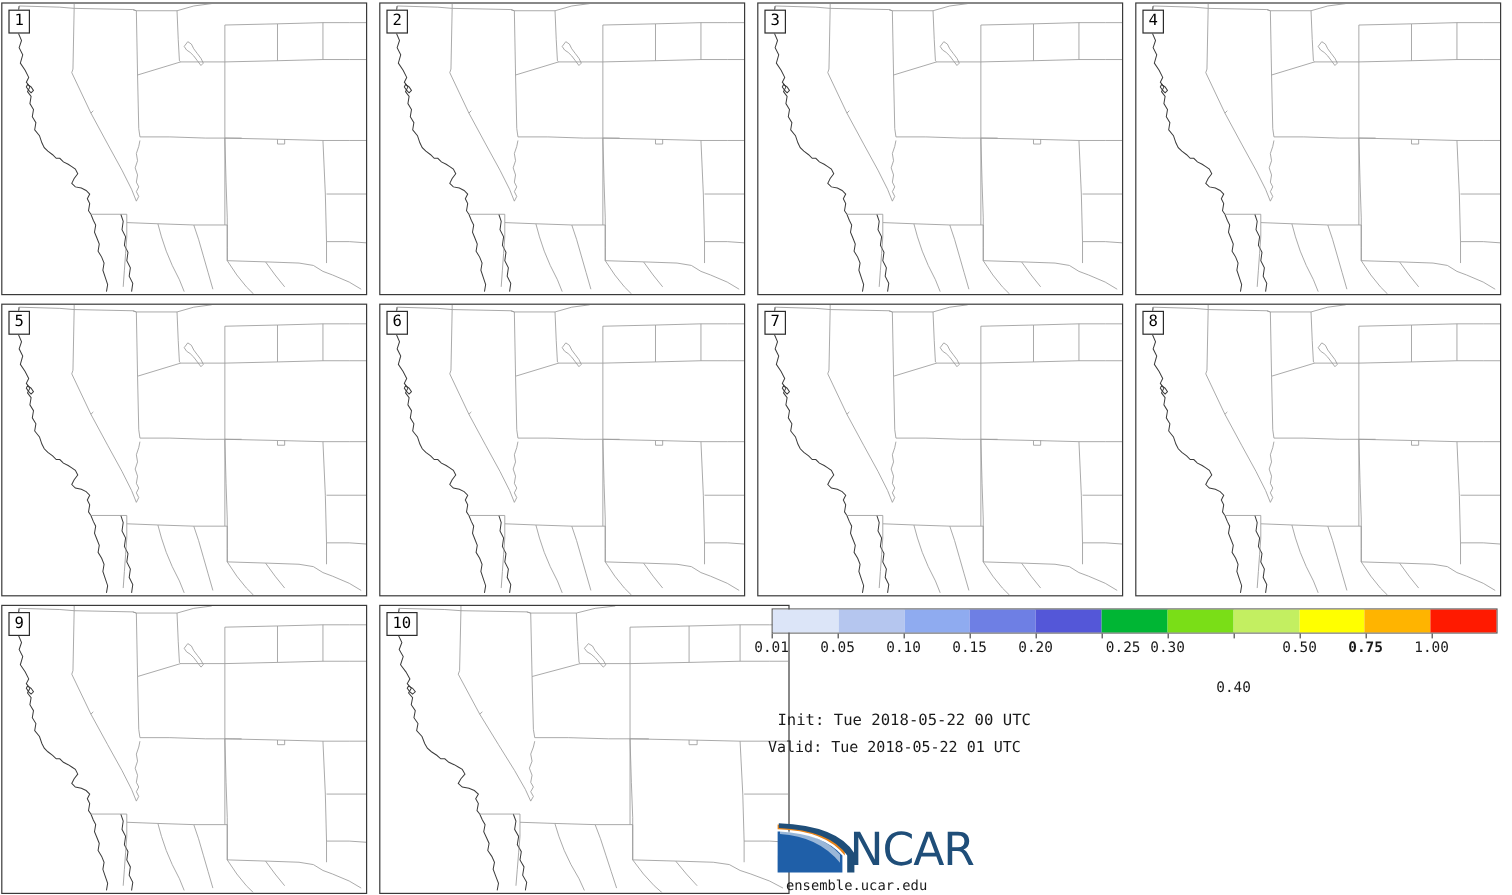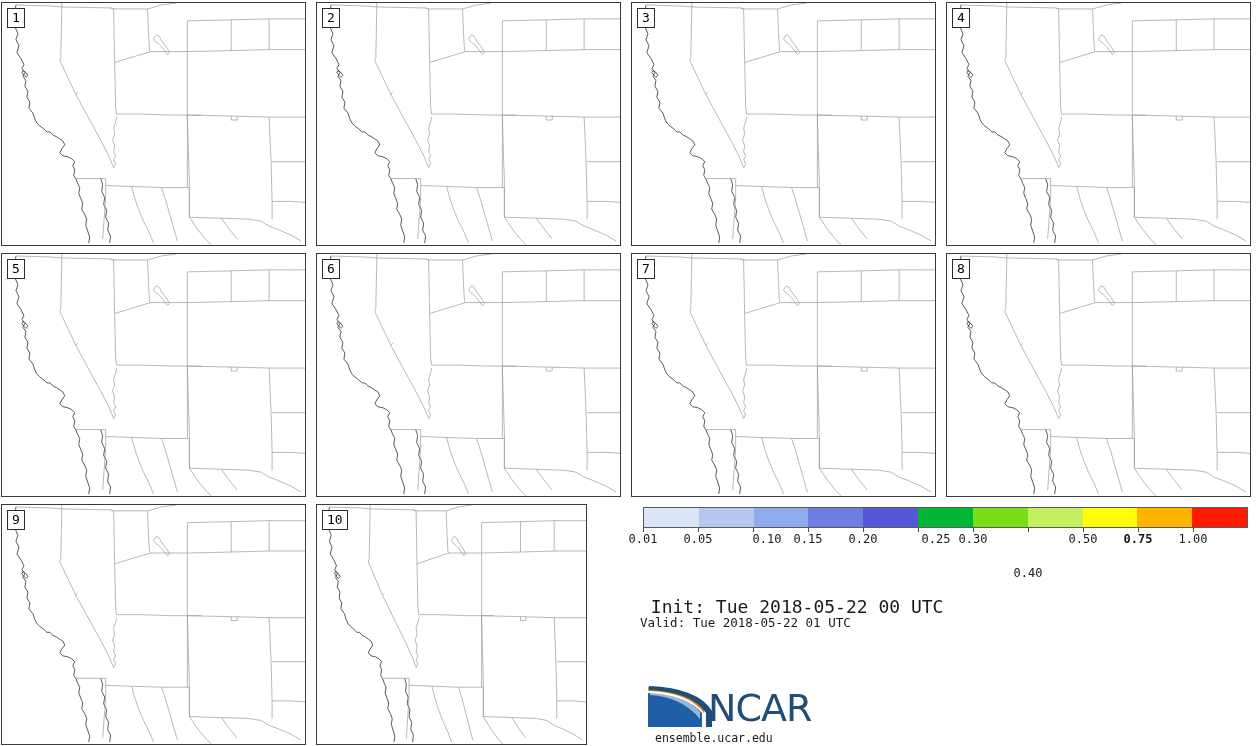--- a/index.html
+++ b/index.html
@@ -108,23 +108,23 @@
     font-weight: bold;
     font-size: 15px;
     line-height: 19px;
     color: #000000;
     white-space: pre;
     letter-spacing: 0.3px;
   }
   #legend-init {
     position: absolute;
     left: 9px;
-    top: 96px;
+    top: 90px;
     font-family: "DejaVu Sans Mono", "Liberation Mono", monospace;
-    font-size: 18px;
+    font-size: 13px;
     line-height: 16px;
     color: #1a1a1a;
     white-space: pre;
   }
   #legend-valid {
     position: absolute;
     left: 9px;
     top: 112px;
     font-family: "DejaVu Sans Mono", "Liberation Mono", monospace;
     font-size: 12.5px;
@@ -588,21 +588,21 @@
         <path d="M160 186 L164 198 L168 212 L172 226 L176 240" fill="none" stroke="#9a9a9a" stroke-width="0.7" vector-effect="non-scaling-stroke"></path>
         <path d="M104 184 L104 196 L103 210 L102 224 L101 238" fill="none" stroke="#9a9a9a" stroke-width="0.7" vector-effect="non-scaling-stroke"></path>
         <path d="M188 216 L196 228 L204 238 L210 244" fill="none" stroke="#9a9a9a" stroke-width="0.7" vector-effect="non-scaling-stroke"></path>
         <path d="M220 217 L228 228 L236 238" fill="none" stroke="#9a9a9a" stroke-width="0.7" vector-effect="non-scaling-stroke"></path>
         <path d="M268 16 L268 47" fill="none" stroke="#9a9a9a" stroke-width="0.7" vector-effect="non-scaling-stroke"></path>
         <path d="M230 17 L230 48" fill="none" stroke="#9a9a9a" stroke-width="0.7" vector-effect="non-scaling-stroke"></path>
         <path d="M186 113 L186 186" fill="none" stroke="#9a9a9a" stroke-width="0.7" vector-effect="non-scaling-stroke"></path>
       </svg>
       <div class="panel-number">9</div>
     </div>
-    <div class="map-panel" style="left: 316px; top: 504px; width: 271px; height: 241px;">
+    <div class="map-panel" style="left: 316px; top: 504px; width: 342px; height: 241px;">
       <svg class="map-svg" viewBox="0 0 304 244" preserveAspectRatio="none">
         <path d="M14 2 L13 10 L15 17 L13 24 L16 31 L14 37 L17 43 L15 50 L19 56 L22 62 L20 66 L23 70 L21 74 L24 78 L23 84 L26 89 L25 95 L28 100 L27 106 L31 111 L33 117 L35 121 L38 124 L42 127 L45 130 L48 130 L51 133 L55 135 L58 137 L61 139 L63 143 L60 147 L58 151 L61 154 L66 155 L70 157 L73 160 L71 164 L73 168 L72 174 L74 177" fill="none" stroke="#3c3c3c" stroke-width="0.85" vector-effect="non-scaling-stroke"></path>
         <path d="M74 177 L76 182 L78 186 L77 192 L79 197 L81 202 L80 208 L83 213 L85 218 L84 224 L86 230 L88 236 L87 242" fill="none" stroke="#3c3c3c" stroke-width="0.85" vector-effect="non-scaling-stroke"></path>
         <path d="M99 177 L101 183 L100 190 L103 196 L102 203 L105 209 L104 216 L107 222 L106 229 L109 235 L108 242" fill="none" stroke="#3c3c3c" stroke-width="0.85" vector-effect="non-scaling-stroke"></path>
         <path d="M21 68 L24 70 L26 73 L24 75 L22 73 L20 70 Z" fill="none" stroke="#3c3c3c" stroke-width="0.85" vector-effect="non-scaling-stroke"></path>
         <path d="M14 2 L48 3 L60 4" fill="none" stroke="#9a9a9a" stroke-width="0.7" vector-effect="non-scaling-stroke"></path>
         <path d="M60 4 L60 0" fill="none" stroke="#9a9a9a" stroke-width="0.7" vector-effect="non-scaling-stroke"></path>
         <path d="M60 4 L59 55 L58 58 L74 92 L88 118 L100 140 L108 156 L112 166" fill="none" stroke="#9a9a9a" stroke-width="0.7" vector-effect="non-scaling-stroke"></path>
         <path d="M60 4 L109 5 L112 6" fill="none" stroke="#9a9a9a" stroke-width="0.7" vector-effect="non-scaling-stroke"></path>
         <path d="M112 6 L113 60 L114 105 L115 112" fill="none" stroke="#9a9a9a" stroke-width="0.7" vector-effect="non-scaling-stroke"></path>
@@ -658,21 +658,21 @@
       <div class="cb-cell" style="background: rgb(255, 255, 0);"></div>
       <div class="cb-cell" style="background: rgb(255, 180, 0);"></div>
       <div class="cb-cell" style="background: rgb(255, 26, 0);"></div>
     </div>
   <div id="colorbar-ticks">
       <div class="cb-tick" style="left: 0px;"></div>
       <div class="cb-label" style="left: 0px;">0.01</div>
       <div class="cb-tick" style="left: 55px;"></div>
       <div class="cb-label" style="left: 55px;">0.05</div>
       <div class="cb-tick" style="left: 110px;"></div>
-      <div class="cb-label" style="left: 124px;">0.10</div>
+      <div class="cb-label" style="left: 110px;">0.10</div>
       <div class="cb-tick" style="left: 165px;"></div>
       <div class="cb-label" style="left: 165px;">0.15</div>
       <div class="cb-tick" style="left: 220px;"></div>
       <div class="cb-label" style="left: 220px;">0.20</div>
       <div class="cb-tick" style="left: 275px;"></div>
       <div class="cb-label" style="left: 275px; padding-left: 36px;">0.25</div>
       <div class="cb-tick" style="left: 330px;"></div>
       <div class="cb-label" style="left: 330px;">0.30</div>
       <div class="cb-tick" style="left: 385px;"></div>
       <div class="cb-label" style="left: 385px; margin-top: 34px;">0.40</div>

